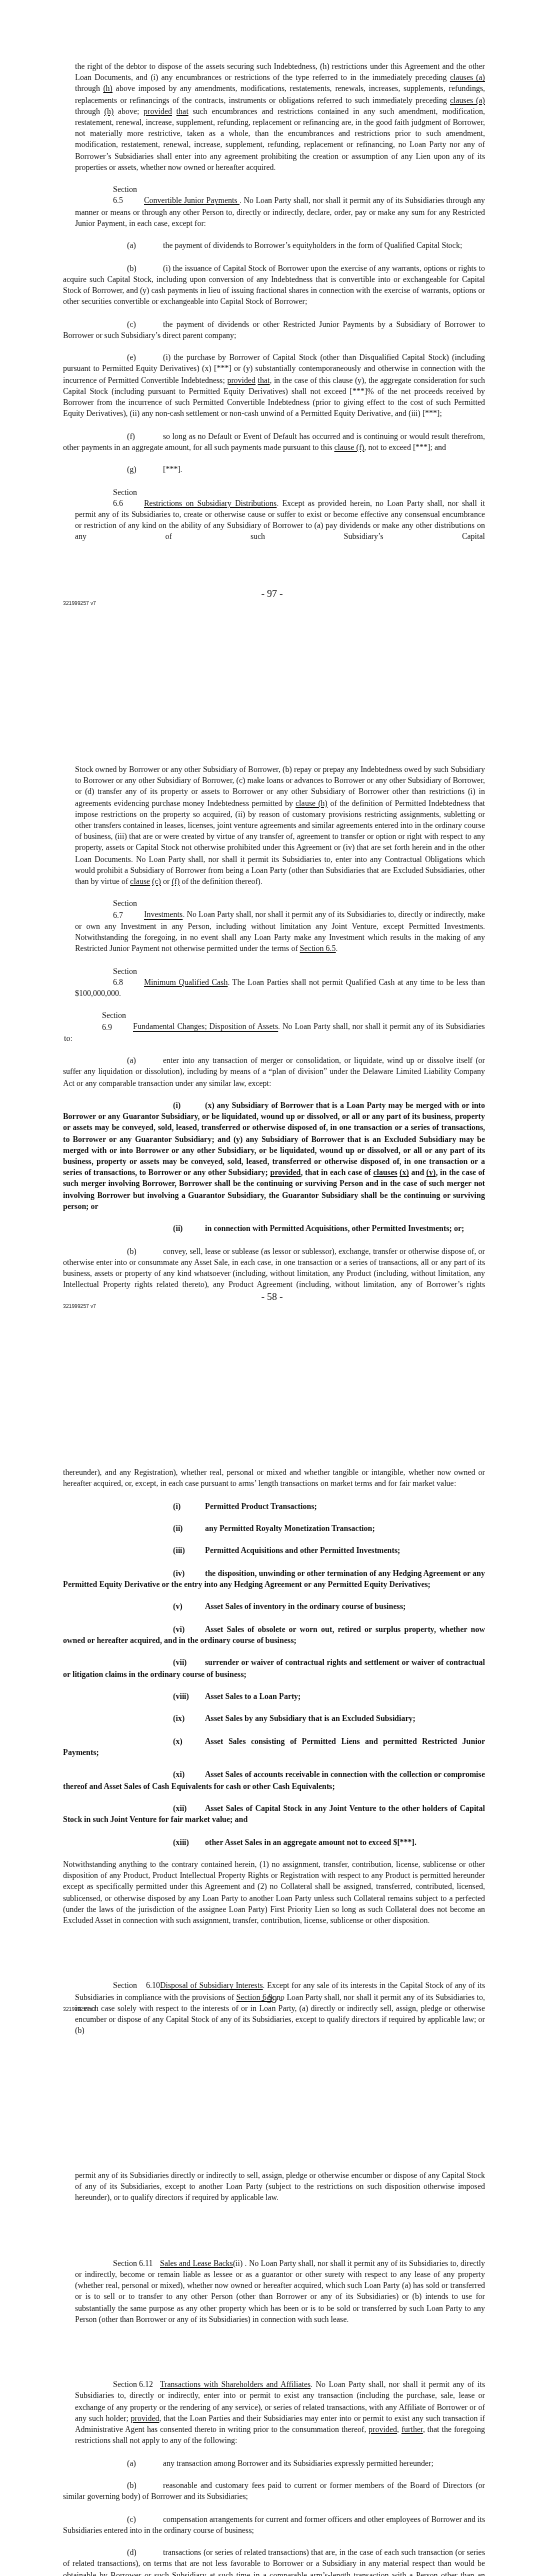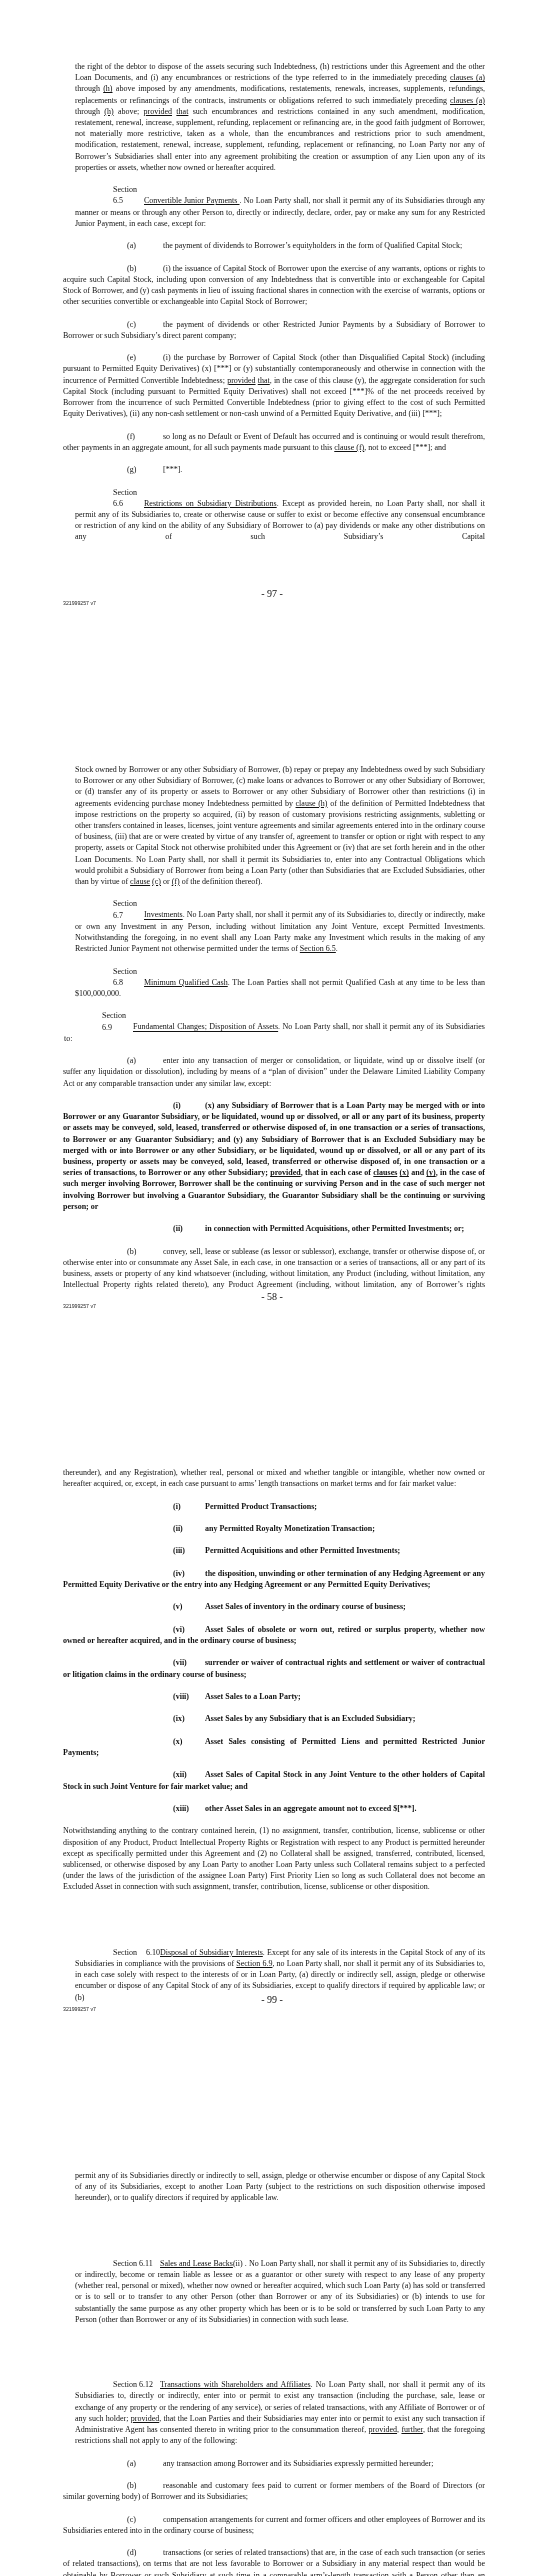--- a/index.html
+++ b/index.html
@@ -60,20 +60,21 @@
         <p class="sub"><span class="lbl">(i)</span><span>Permitted Product Transactions;</span></p>
         <p class="sub"><span class="lbl">(ii)</span><span>any Permitted Royalty Monetization Transaction;</span></p>
         <p class="sub"><span class="lbl">(iii)</span><span>Permitted Acquisitions and other Permitted Investments;</span></p>
         <p class="sub"><span class="lbl">(iv)</span><span>the disposition, unwinding or other termination of any Hedging Agreement or any Permitted Equity Derivative or the entry into any Hedging Agreement or any Permitted Equity Derivatives;</span></p>
         <p class="sub"><span class="lbl">(v)</span><span>Asset Sales of inventory in the ordinary course of business;</span></p>
         <p class="sub"><span class="lbl">(vi)</span><span>Asset Sales of obsolete or worn out, retired or surplus property, whether now owned or hereafter acquired, and in the ordinary course of business;</span></p>
         <p class="sub"><span class="lbl">(vii)</span><span>surrender or waiver of contractual rights and settlement or waiver of contractual or litigation claims in the ordinary course of business;</span></p>
         <p class="sub"><span class="lbl">(viii)</span><span>Asset Sales to a Loan Party;</span></p>
         <p class="sub"><span class="lbl">(ix)</span><span>Asset Sales by any Subsidiary that is an Excluded Subsidiary;</span></p>
         <p class="sub"><span class="lbl">(x)</span><span>Asset Sales consisting of Permitted Liens and permitted Restricted Junior Payments;</span></p>
+        <p class="sub"><span class="lbl">(xi)</span><span>Asset Sales of accounts receivable in connection with the collection or compromise thereof and Asset Sales of Cash Equivalents for cash or other Cash Equivalents;</span></p>
         <p class="sub"><span class="lbl">(xii)</span><span>Asset Sales of Capital Stock in any Joint Venture to the other holders of Capital Stock in such Joint Venture for fair market value; and</span></p>
         <p class="sub"><span class="lbl">(xiii)</span><span>other Asset Sales in an aggregate amount not to exceed $[***].</span></p>
         <p class="body-full"><span>Notwithstanding anything to the contrary contained herein, (1) no assignment, transfer, contribution, license, sublicense or other disposition of any Product, Product Intellectual Property Rights or Registration with respect to any Product is permitted hereunder except as specifically permitted under this Agreement and (2) no Collateral shall be assigned, transferred, contributed, licensed, sublicensed, or otherwise disposed by any Loan Party to another Loan Party unless such Collateral remains subject to a perfected (under the laws of the jurisdiction of the assignee Loan Party) First Priority Lien so long as such Collateral does not become an Excluded Asset in connection with such assignment, transfer, contribution, license, sublicense or other disposition.</span></p>
         <p class="sec" style="text-align-last: justify;"><span class="num wide">Section 6.10</span><u>Disposal of Subsidiary Interests</u><span>.  Except for any sale of its interests in the Capital Stock of any of its Subsidiaries in compliance with the provisions of </span><u>Section 6.9</u><span>, no Loan Party shall, nor shall it permit any of its Subsidiaries to, in each case solely with respect to the interests of or in Loan Party, (a) directly or indirectly sell, assign, pledge or otherwise encumber or dispose of any Capital Stock of any of its Subsidiaries, except to qualify directors if required by applicable law; or (b)</span></p>
       </div>
       <div class="pgnum">- 99 -</div>
       <div class="docid">321999257 v7</div>
     </div>
     <div class="page">
       <div class="content">

